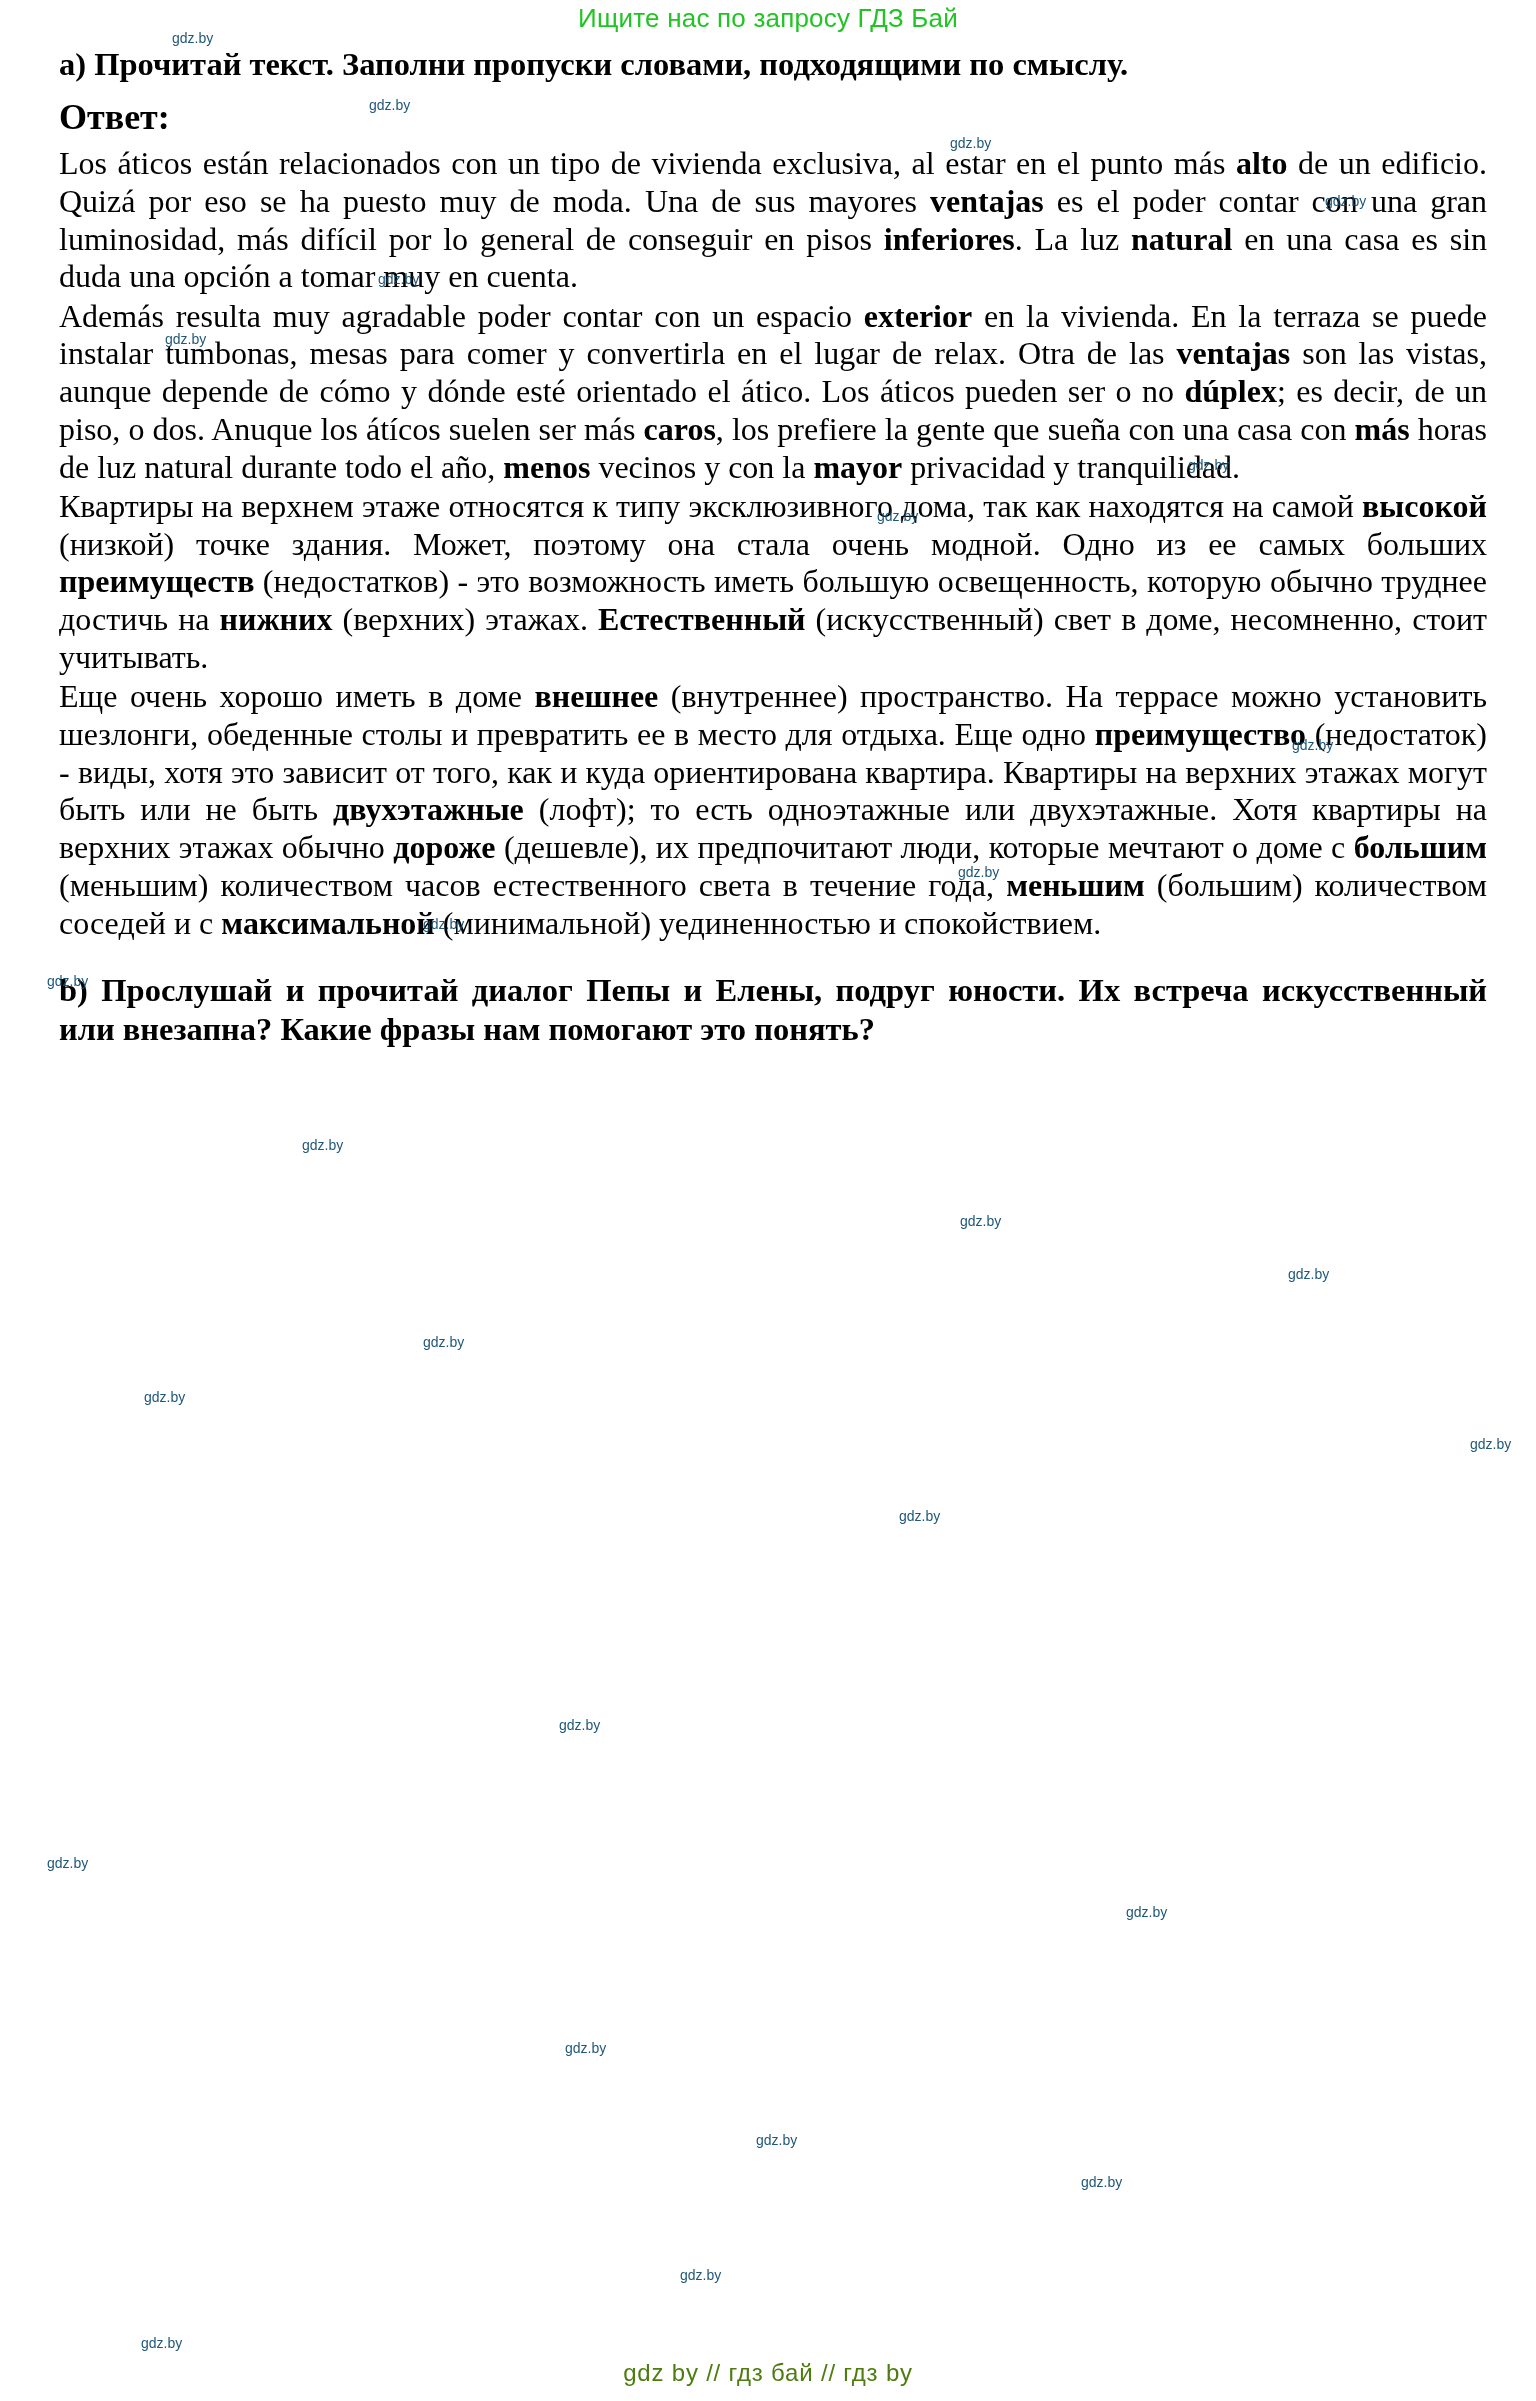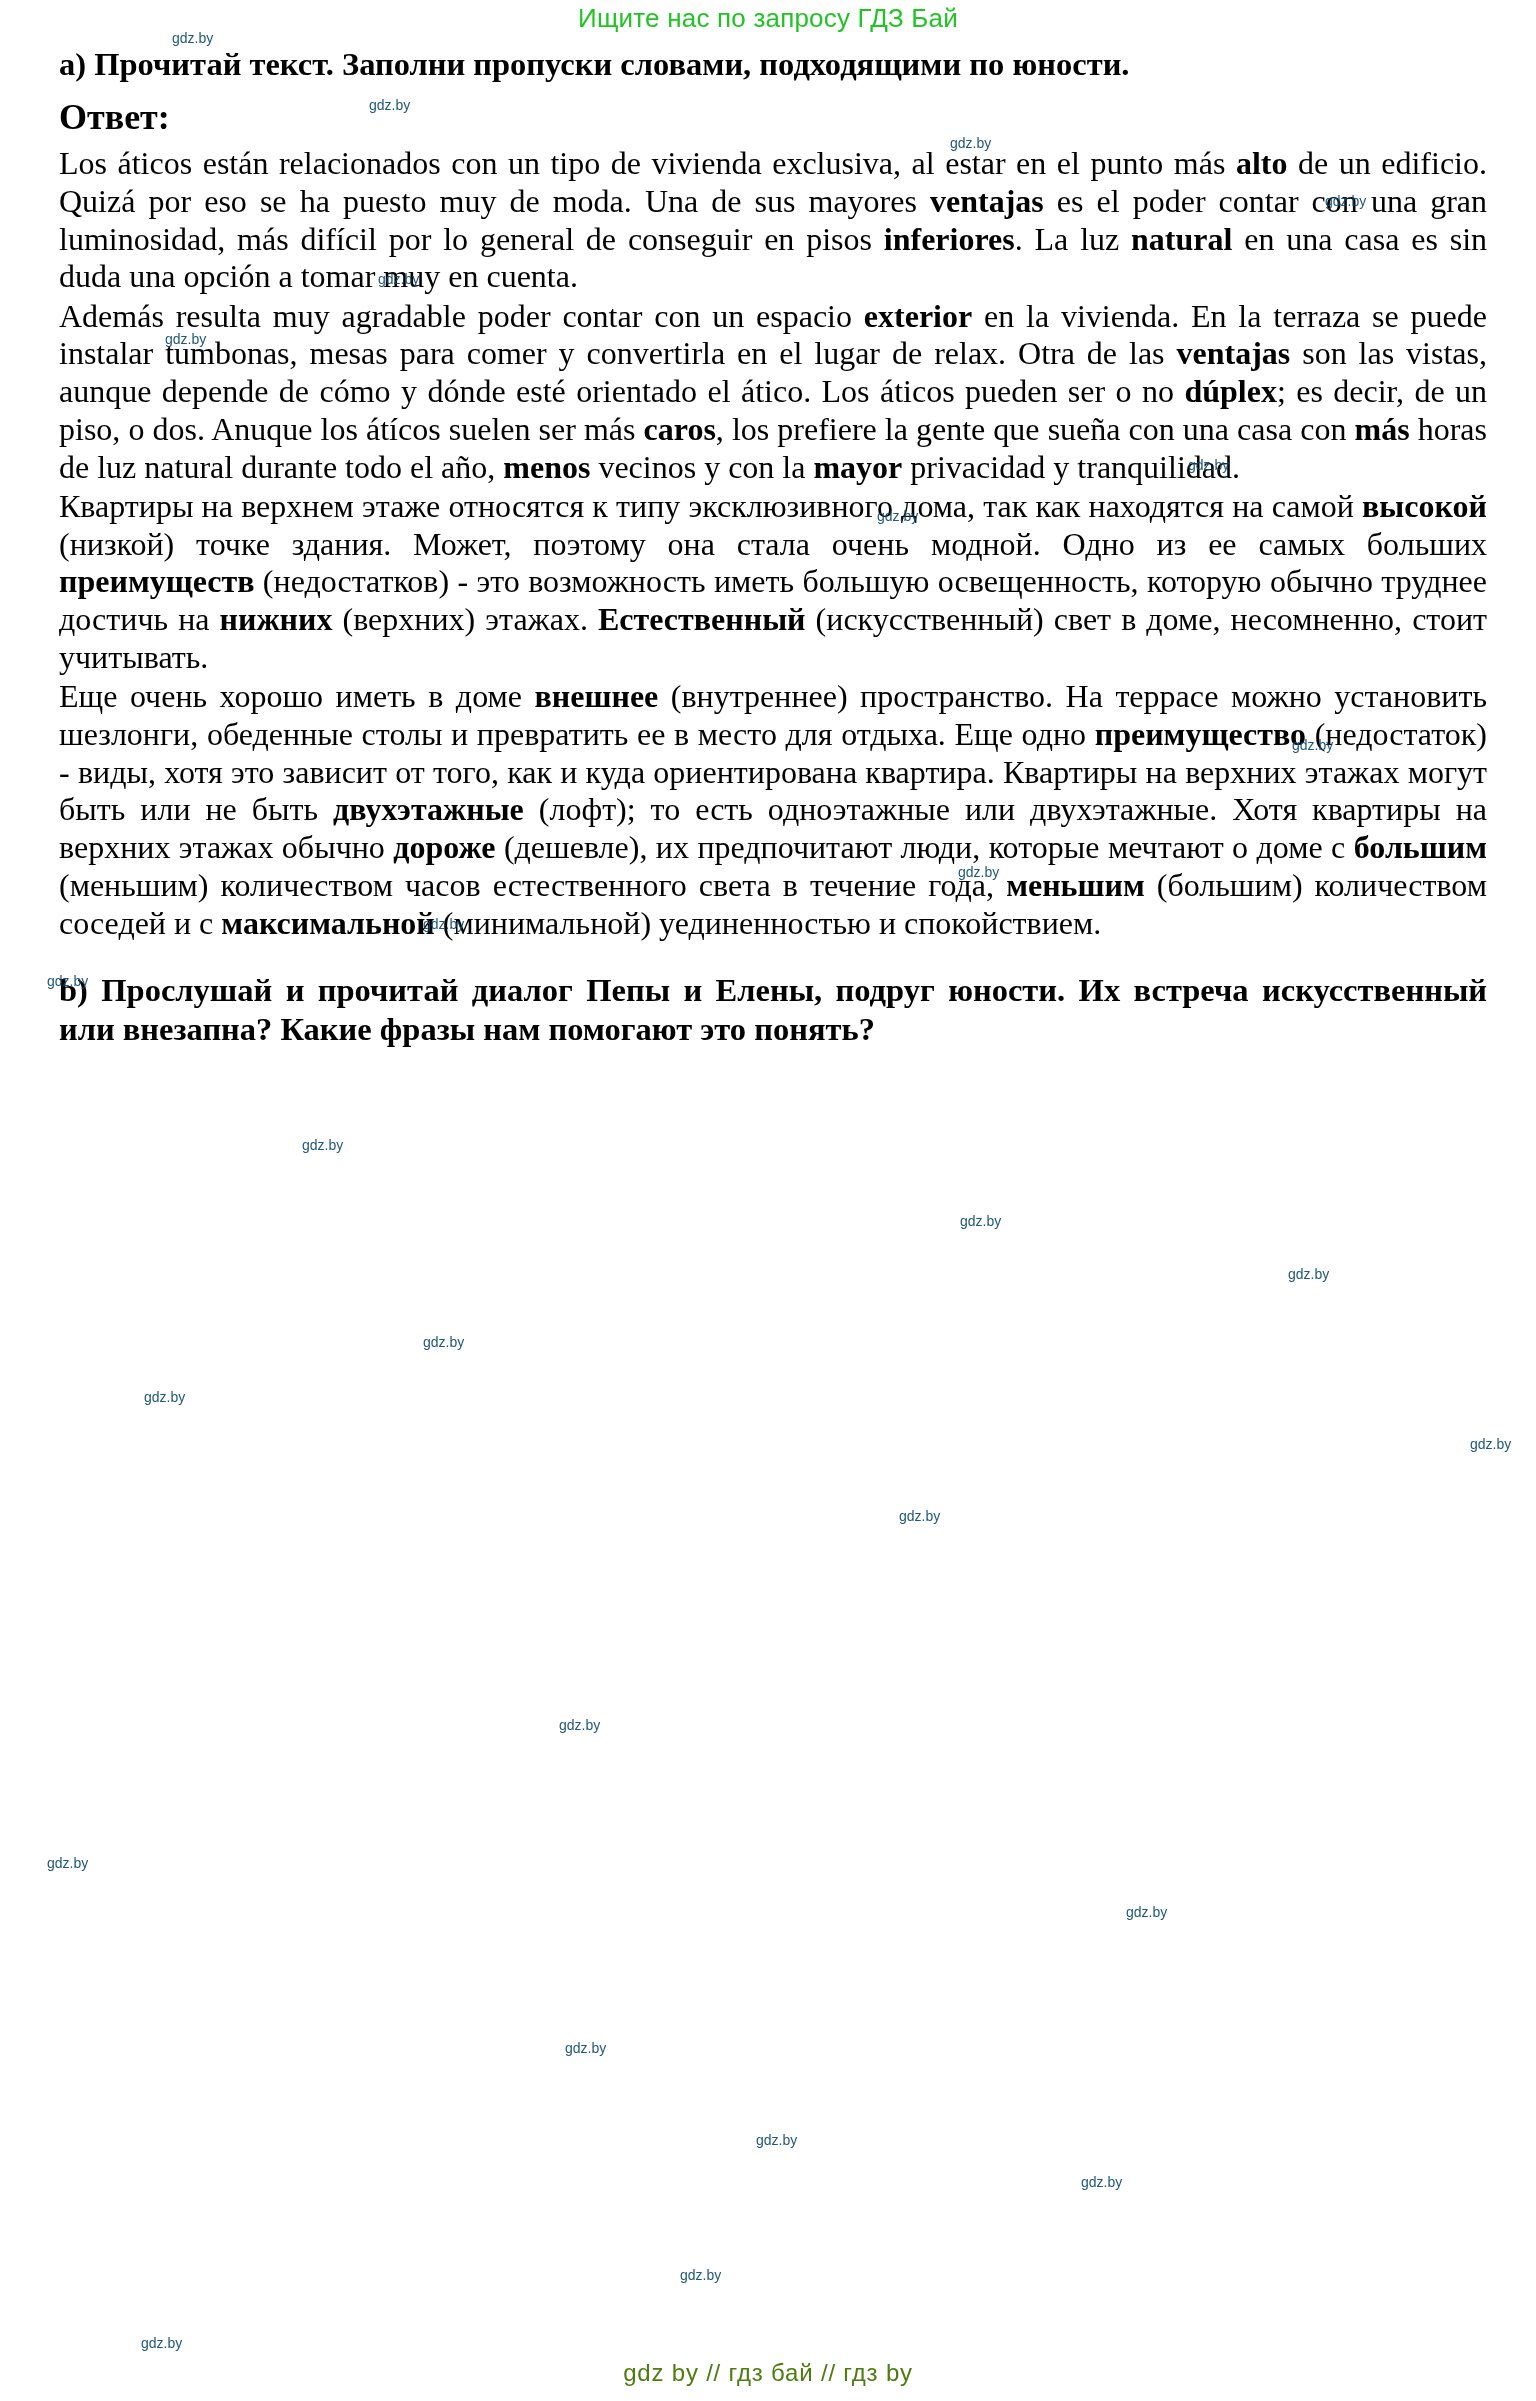--- a/index.html
+++ b/index.html
@@ -116,21 +116,21 @@
 </style>
 </head>
 <body>
 
 <div class="page">
 
   <div class="site-header">Ищите нас по запросу ГДЗ Бай</div>
 
   <div class="content">
 
-    <div class="task-heading">a) Прочитай текст. Заполни пропуски словами, подходящими по юности.</div>
+    <div class="task-heading">a) Прочитай текст. Заполни пропуски словами, подходящими по смыслу.</div>
 
     <div class="answer-label">Ответ:</div>
 
     <div class="sp-block">
       <p class="body-par"><span>Los áticos están relacionados con un tipo de vivienda exclusiva, al estar en el punto más </span><b>alto</b><span> de un edificio. Quizá por eso se ha puesto muy de moda. Una de sus mayores </span><b>ventajas</b><span> es el poder contar con una gran luminosidad, más difícil por lo general de conseguir en pisos </span><b>inferiores</b><span>. La luz </span><b>natural</b><span> en una casa es sin duda una opción a tomar muy en cuenta.</span></p>
 
       <p class="body-par"><span>Además resulta muy agradable poder contar con un espacio </span><b>exterior</b><span> en la vivienda. En la terraza se puede instalar tumbonas, mesas para comer y convertirla en el lugar de relax. Otra de las </span><b>ventajas</b><span> son las vistas, aunque depende de cómo y dónde esté orientado el ático. Los áticos pueden ser o no </span><b>dúplex</b><span>; es decir, de un piso, o dos. Anuque los átícos suelen ser más </span><b>caros</b><span>, los prefiere la gente que sueña con una casa con </span><b>más</b><span> horas de luz natural durante todo el año, </span><b>menos</b><span> vecinos y con la </span><b>mayor</b><span> privacidad y tranquilidad.</span></p>
     </div>
 
     <div class="ru-block">

